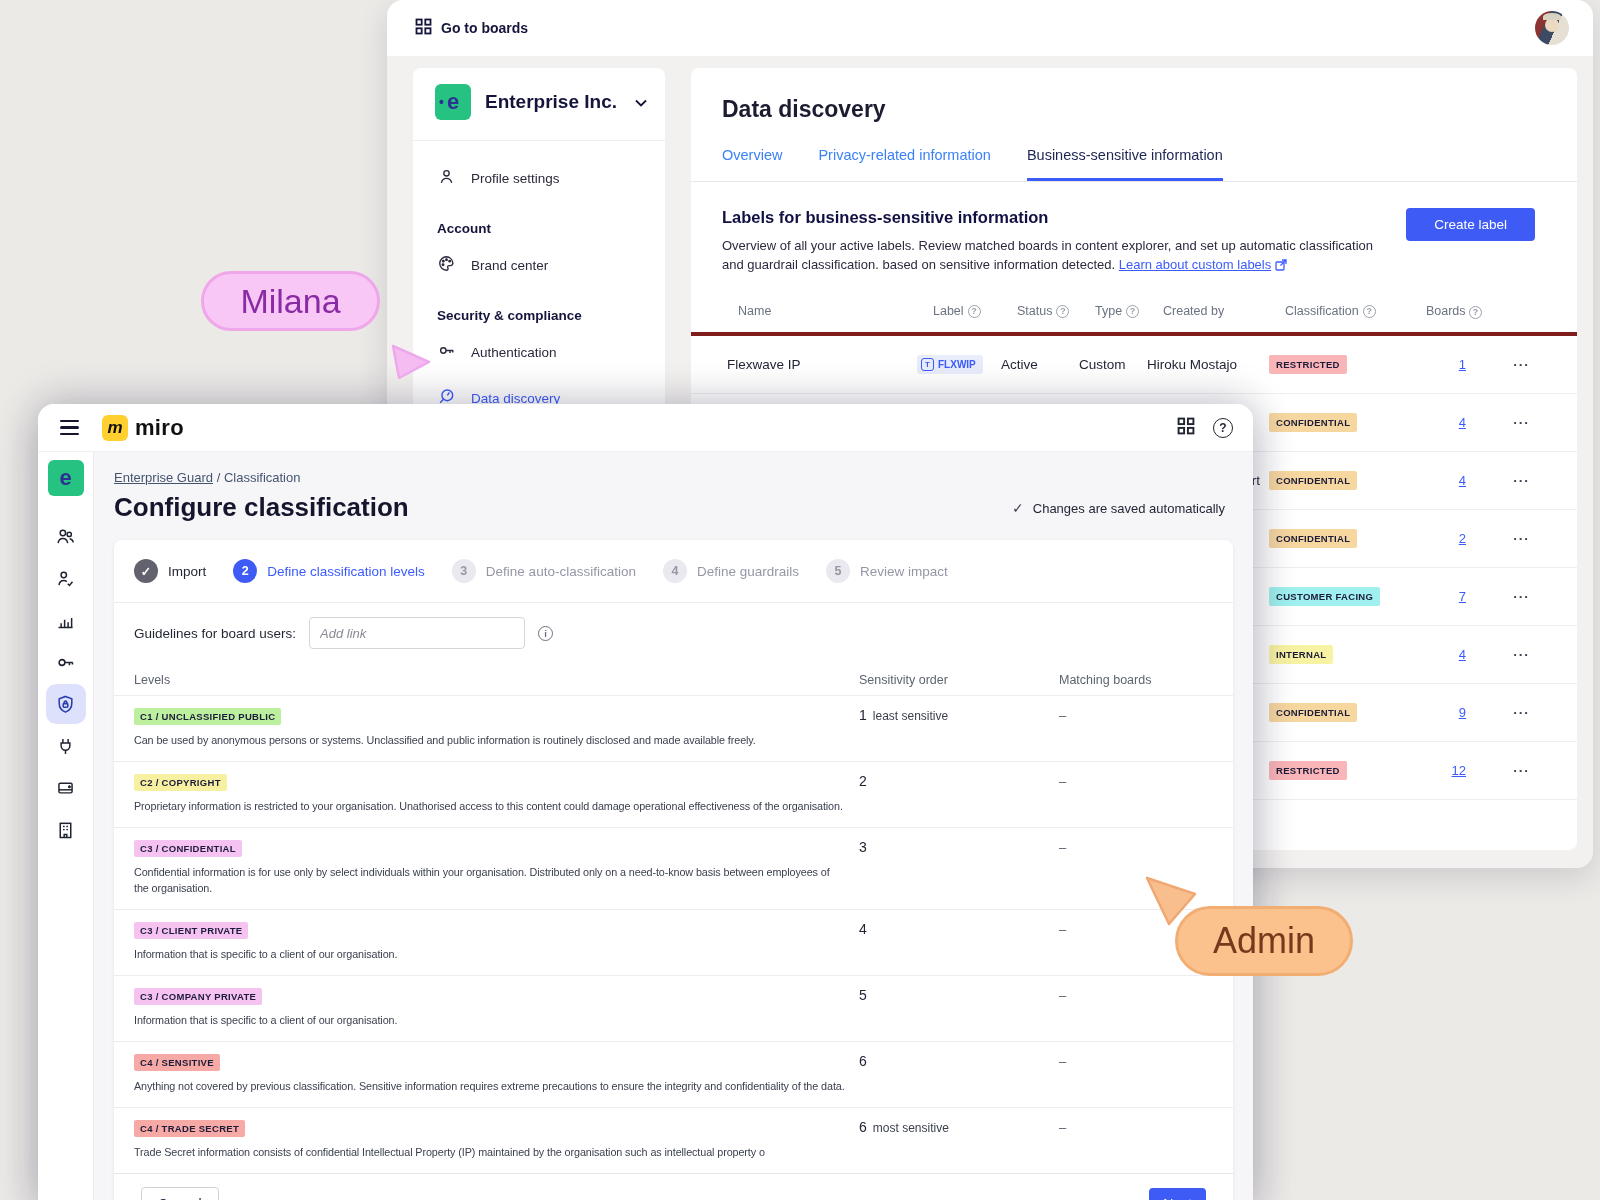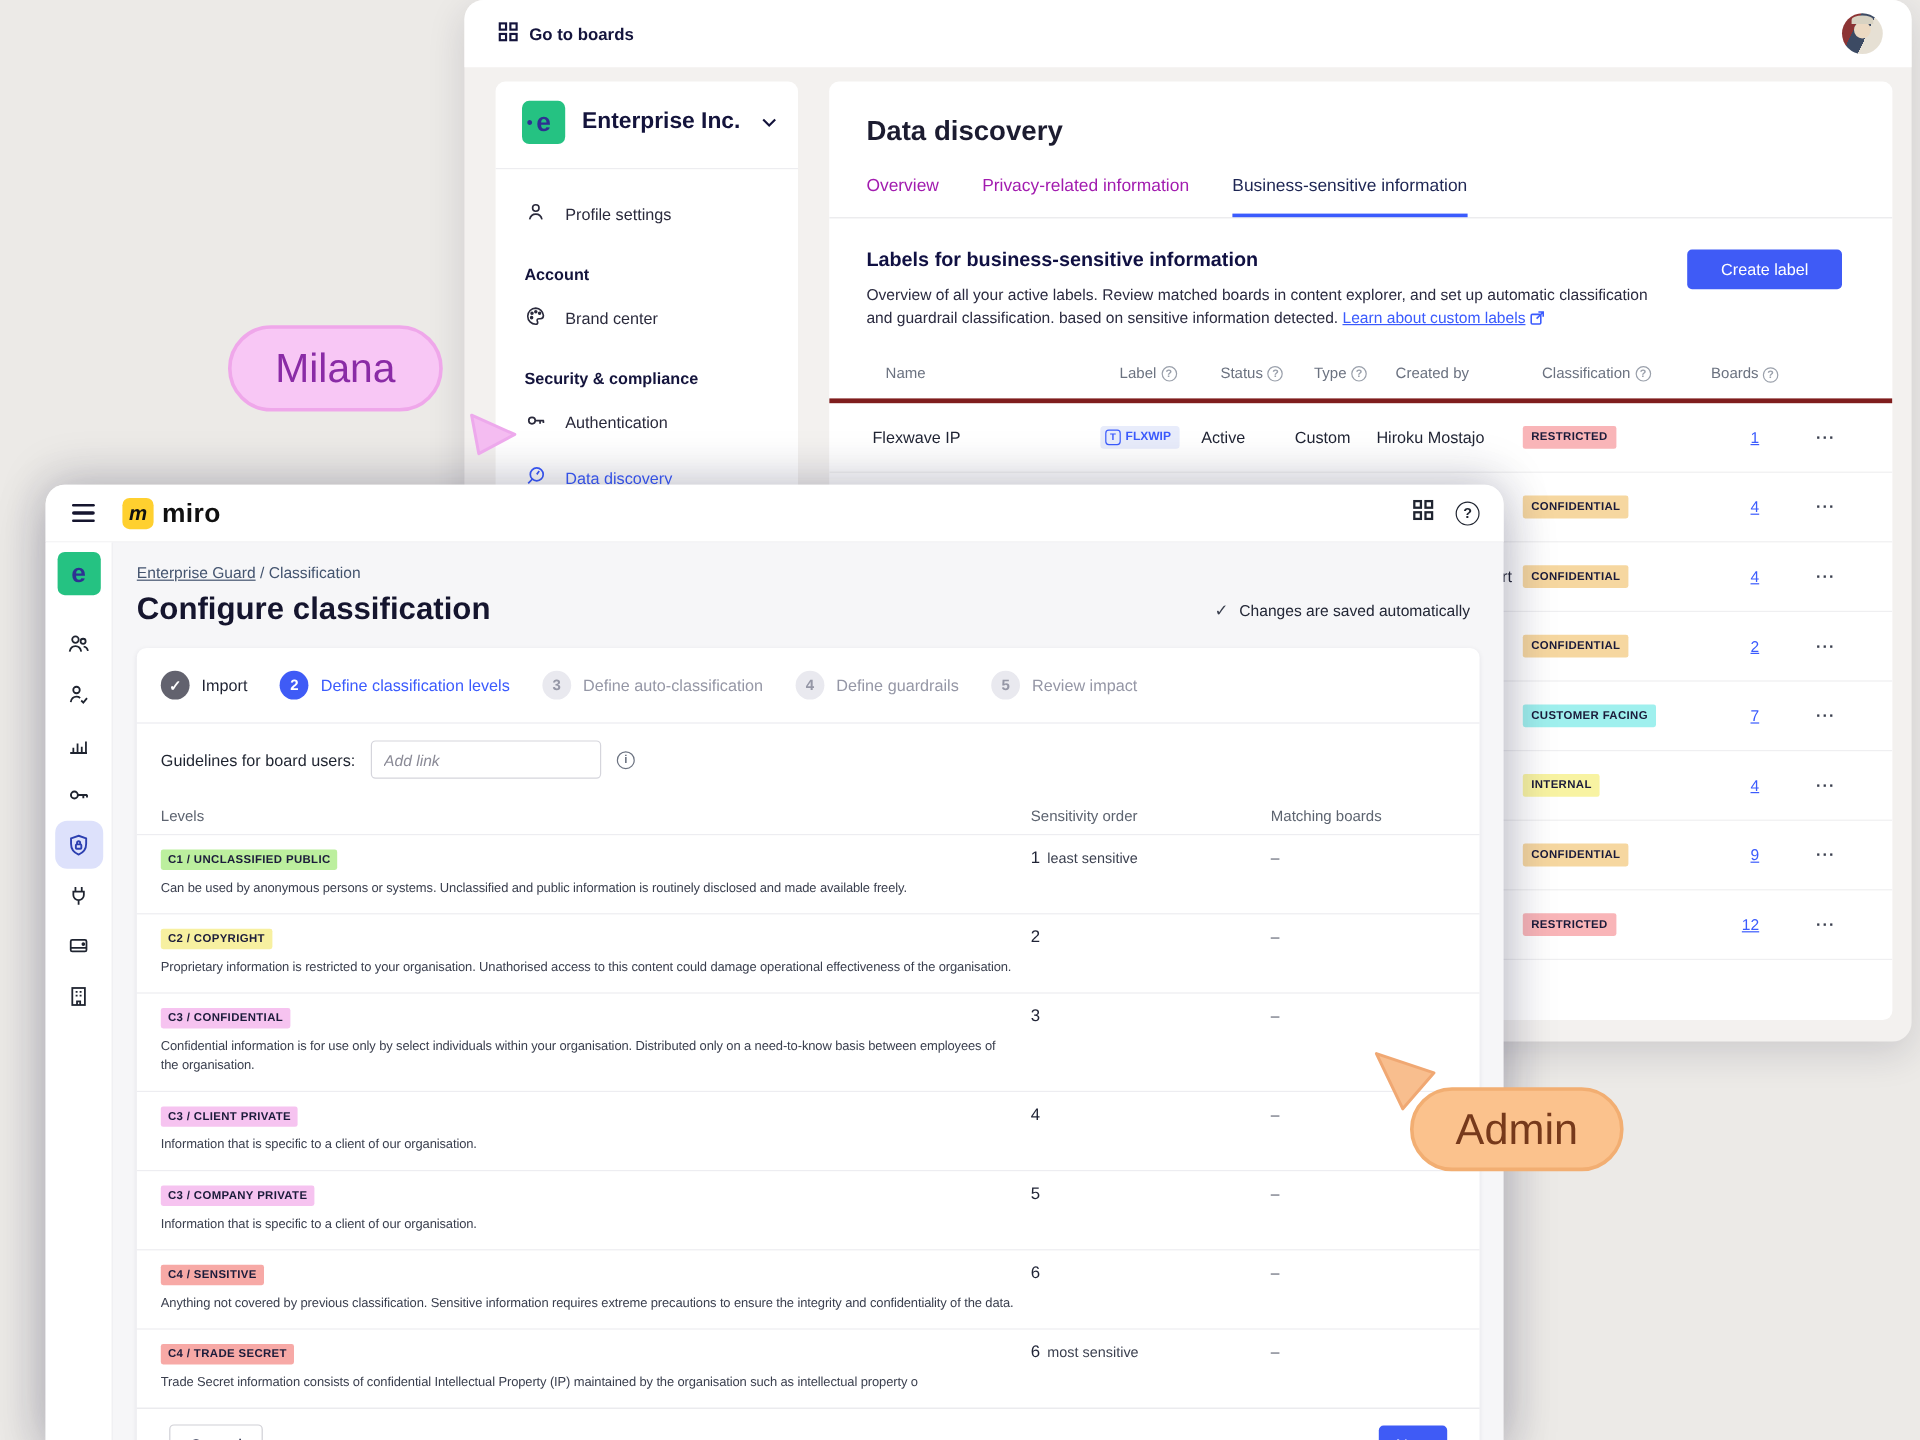--- a/index.html
+++ b/index.html
@@ -31,21 +31,21 @@
   .side-item { display:flex; align-items:center; gap:15px; padding:12px 24px; font-size:13.5px; color:#2a2a3c; cursor:pointer; }
   .side-item svg { flex:0 0 auto; }
   .side-h { padding:20px 24px 6px; font-weight:700; font-size:13.5px; color:#14143c; }
   .side-item.active { color:#3b5bfd; }
   .pad-top { padding-top:14px; }
 
   
   .a-card { position:absolute; left:304px; top:68px; width:886px; height:782px; background:#fff; border-radius:8px; overflow:hidden; }
   .a-title { padding:28px 0 0 31px; font-size:23px; font-weight:700; color:#1c1c30; }
   .a-tabs { display:flex; gap:36px; padding-left:31px; margin-top:24px; border-bottom:1px solid #e8e8ea; }
-  .a-tab { padding-bottom:15px; font-size:14.5px; color:#a21caf; cursor:pointer; border-bottom:3px solid transparent; }
+  .a-tab { padding-bottom:15px; font-size:14.5px; color:#3b82f6; cursor:pointer; border-bottom:3px solid transparent; }
   .a-tab.active { color:#1d2553; border-bottom-color:#3b5bfd; }
   .a-sec { display:flex; justify-content:space-between; align-items:flex-start; padding:26px 42px 0 31px; }
   .a-sec h2 { font-size:16.5px; font-weight:700; color:#101042; }
   .a-desc { margin-top:9px; font-size:13px; line-height:19px; color:#2b2b40; max-width:680px; }
   .a-link { color:#3b5bfd; text-decoration:underline; cursor:pointer; }
   .ext { display:inline-block; margin-left:4px; vertical-align:-2px; }
   .btn-primary { background:#3f5bf6; color:#fff; border:none; border-radius:4px; font-size:13.5px;
     padding:9px 28px; cursor:pointer; font-family:inherit; }
   .at-head { display:flex; align-items:center; margin-top:28px; padding-bottom:13px;
     border-bottom:4px solid #7f1d1d; color:#6b7280; font-size:12.5px;padding-left:16px; }
@@ -111,21 +111,21 @@
   .step { display:flex; align-items:center; gap:10px; font-size:13.5px; color:#9597a6; }
   .dot { width:24px; height:24px; border-radius:50%; background:#e9e9ef; color:#9597a6; display:flex;
     align-items:center; justify-content:center; font-size:12.5px; font-weight:700; }
   .step.done .dot { background:#62626e; color:#fff; }
   .step.done { color:#1f2333; }
   .step.active .dot { background:#3f5bf6; color:#fff; }
   .step.active { color:#3b5bfd; }
 
   .guid { display:flex; align-items:center; padding:14px 20px 15px; }
   .guid label { font-size:13.5px; color:#1f2430; }
-  .guid input { margin-left:13px; width:192px; height:32px; border:1px solid #d5d5dc; border-radius:4px;
+  .guid input { margin-left:13px; width:216px; height:32px; border:1px solid #d5d5dc; border-radius:4px;
     padding:0 10px; font-size:13px; font-style:italic; color:#3a3f4e; font-family:inherit; outline:none; }
   .guid input::placeholder { color:#8a8a96; }
   .info-i { margin-left:13px; width:15px; height:15px; border:1.3px solid #6b7280; border-radius:50%;
     display:flex; align-items:center; justify-content:center; font-size:9.5px; color:#6b7280; font-weight:700; }
 
   .lhead { display:flex; padding:9px 20px 8px; color:#5d6470; font-size:12.5px; }
   .lv-col { width:725px; }
   .so-col { width:200px; }
   .mb-col { flex:1; }
   .lrow { display:flex; padding:10px 20px 13px; border-top:1px solid #ededf1; }
@@ -142,21 +142,21 @@
   .m-foot { display:flex; justify-content:space-between; align-items:center;
     border-top:1px solid #e6e6ea; padding:13px 27px 15px; }
   .btn-ghost { background:#fff; border:1px solid #d0d0d6; border-radius:4px; color:#1d2240;
     font-size:14px; padding:8px 16px; cursor:pointer; font-family:inherit; }
   .btn-next { background:#3f5bf6; color:#fff; border:none; border-radius:4px; font-size:14px;
     padding:8px 14px; cursor:pointer; font-family:inherit; }
 
   
   .cursor-pill { position:absolute; z-index:3; display:flex; align-items:center; justify-content:center;
     border-radius:36px; font-weight:400; }
-  .pill-milana { left:155px; top:271px; width:179px; height:72px; font-size:34px; border:3px solid; }
+  .pill-milana { left:166px; top:271px; width:179px; height:60px; font-size:34px; border:3px solid; }
   .pill-admin { left:1140px; top:906px; width:178px; height:70px; font-size:36px; border:3px solid; }
   .cur { position:absolute; z-index:3; }
 </style>
 </head>
 <body>
 
 <div class="stage">
 
   <div class="win-admin">
     <div class="a-topbar">

